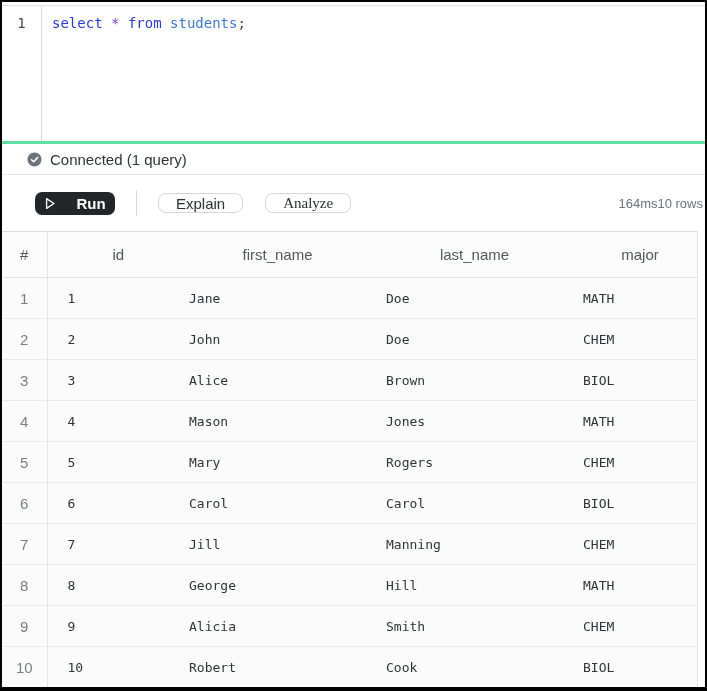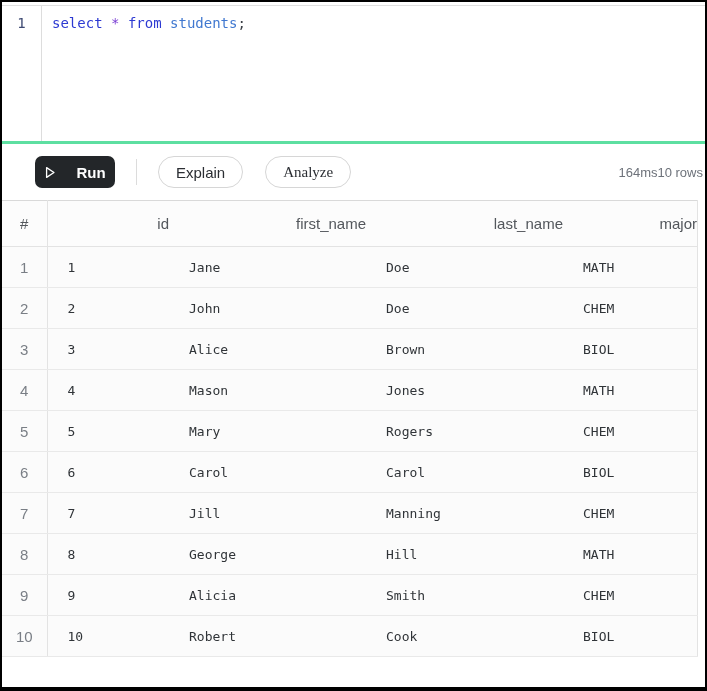--- a/index.html
+++ b/index.html
@@ -48,49 +48,49 @@
   }
   .check-icon { width:15px; height:15px; display:block; }
 
   
   .toolbar {
     height:56px; flex:none;
     display:flex; align-items:center;
     padding:0 2px 0 33px;
   }
   .run-btn {
-    width:80px; height:32px;
+    width:80px; height:23px;
     background:var(--run-bg, #232629);
     color:#fff; border:none; border-radius:7px;
     font-family:"Liberation Sans", sans-serif;
     font-size:15px; font-weight:700;
     display:flex; align-items:center; justify-content:center; gap:20px;
     cursor:pointer;
   }
   .tb-divider { width:1px; height:26px; background:#dcdcdc; margin:0 21px; }
   .ghost-btn {
-    height:32px; padding:0 17px;
-    background:#fff; border:1px solid #d6d6d6; border-radius:16px;
+    height:20px; padding:0 17px;
+    background:#fff; border:1px solid #d6d6d6; border-radius:8px;
     font-family:"Liberation Sans", sans-serif;
     font-size:15px; font-weight:500; color:#2b2e33;
     cursor:pointer;
   }
   .ghost-btn + .ghost-btn { margin-left:22px;font-family:Liberation Serif, serif; }
   .tb-stats { margin-left:auto; display:flex; font-size:13px; color:#6d727a; }
 
   
   .results { flex:1; overflow:hidden; }
   table.grid {
     width:696px; border-collapse:collapse; table-layout:fixed;
     border-top:1px solid #d9d9d9; border-right:1px solid #e3e3e3;
   }
   table.grid th {
     height:46px;
     font-size:15px; font-weight:400; color:#53575c;
-    text-align:right; padding-left:20px;
+    text-align:center; padding-left:20px;
     background:#fcfcfc;
     border-bottom:1px solid #e3e3e3;
   }
   table.grid th.num-col, table.grid td.num-col {
     text-align:center; padding-left:0;
     border-right:1px solid #e3e3e3;
   }
   table.grid td {
     height:41px;
     font-family:"DejaVu Sans Mono", monospace;
@@ -112,20 +112,27 @@
 
   <div class="editor">
     <div class="gutter">
       <span>1</span>
     </div>
     <div class="code-area"><span class="tok-kw">select </span><span class="tok-star">* </span><span class="tok-kw">from </span><span class="tok-id">students</span><span class="tok-pun">;</span></div>
   </div>
 
   <div class="green-bar"></div>
 
+  <div class="statusbar">
+    <svg class="check-icon" viewBox="0 0 16 16">
+      <circle cx="8" cy="8" r="7.5" fill="#6d737b"></circle>
+      <path d="M4.8 8.3 L7.1 10.4 L11.2 6" stroke="#fff" stroke-width="1.7" fill="none" stroke-linecap="round" stroke-linejoin="round"></path>
+    </svg>
+    <span>Connected (1 query)</span>
+  </div>
 
   <div class="toolbar">
     <button class="run-btn">
       <svg width="12" height="13" viewBox="0 0 12 13">
         <path d="M2.6 1.6 L10 6.5 L2.6 11.4 Z" fill="none" stroke="#fff" stroke-width="1.3" stroke-linejoin="round"></path>
       </svg>
       <span>Run</span>
     </button>
     <div class="tb-divider"></div>
     <button class="ghost-btn">Explain</button>

